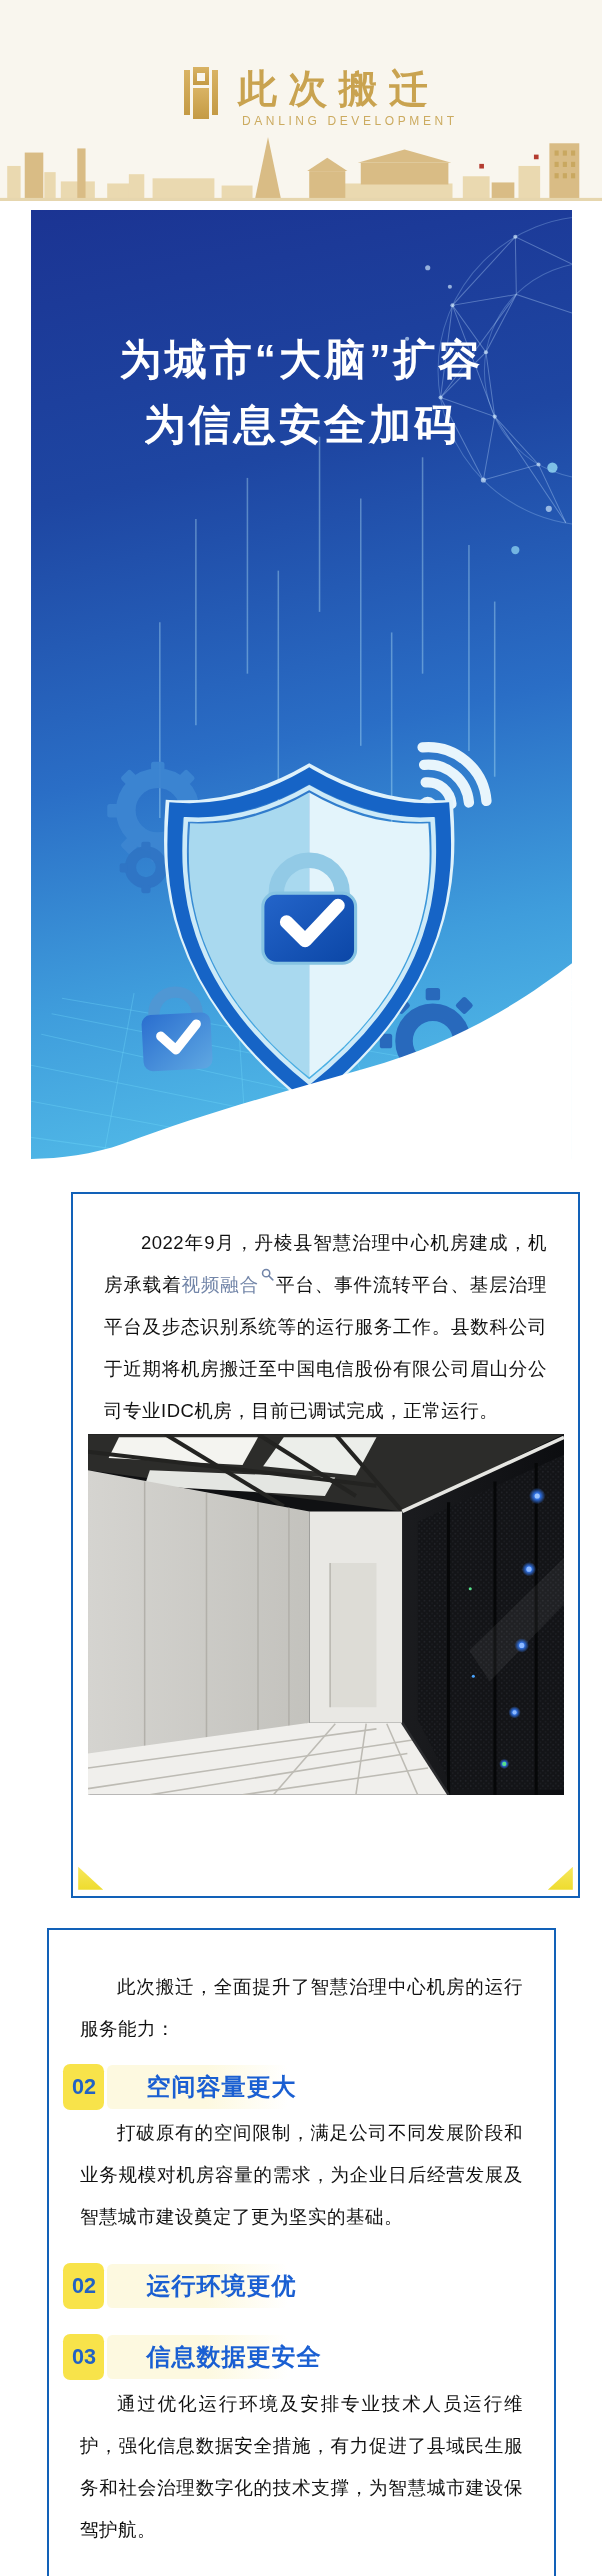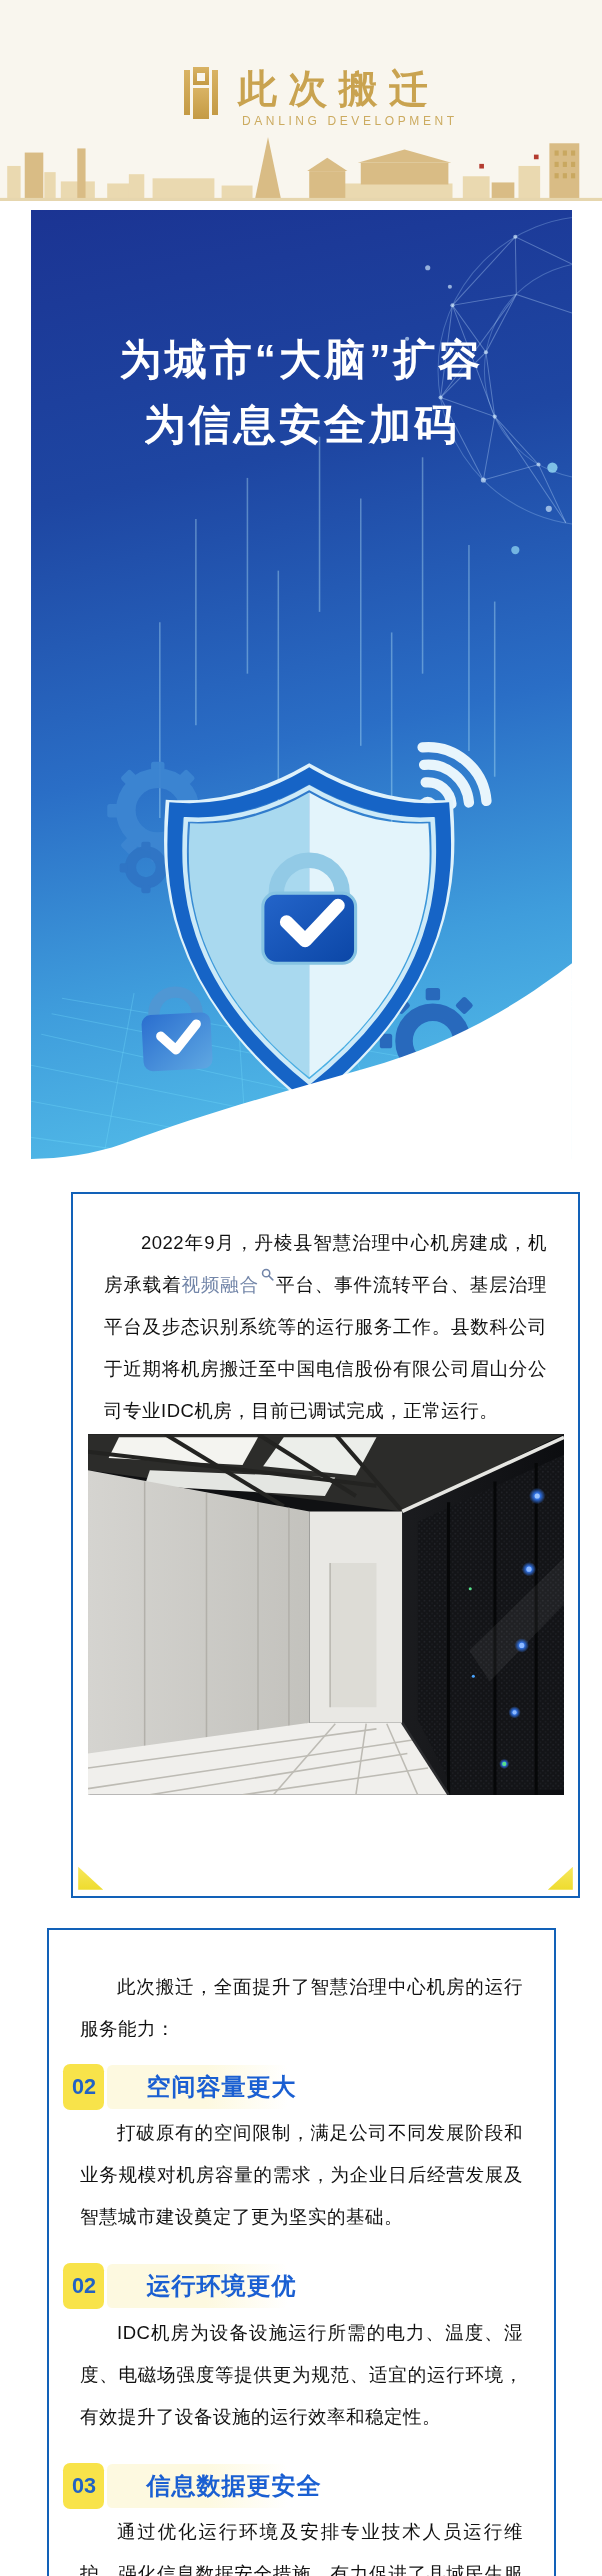--- a/index.html
+++ b/index.html
@@ -364,21 +364,20 @@
     <span class="badge">02</span>
     <span class="head-title">空间容量更大</span>
   </div>
   <p class="body-p sec-p">打破原有的空间限制，满足公司不同发展阶段和业务规模对机房容量的需求，为企业日后经营发展及智慧城市建设奠定了更为坚实的基础。</p>
 
   <div class="section-head gap">
     <span class="head-bar"></span>
     <span class="badge">02</span>
     <span class="head-title">运行环境更优</span>
   </div>
-  <p class="body-p sec-p">IDC机房为设备设施运行所需的电力、温度、湿度、电磁场强度等提供更为规范、适宜的运行环境，有效提升了设备设施的运行效率和稳定性。</p>
 
   <div class="section-head gap">
     <span class="head-bar"></span>
     <span class="badge">03</span>
     <span class="head-title">信息数据更安全</span>
   </div>
   <p class="body-p sec-p">通过优化运行环境及安排专业技术人员运行维护，强化信息数据安全措施，有力促进了县域民生服务和社会治理数字化的技术支撑，为智慧城市建设保驾护航。</p>
 
 </div>
 

